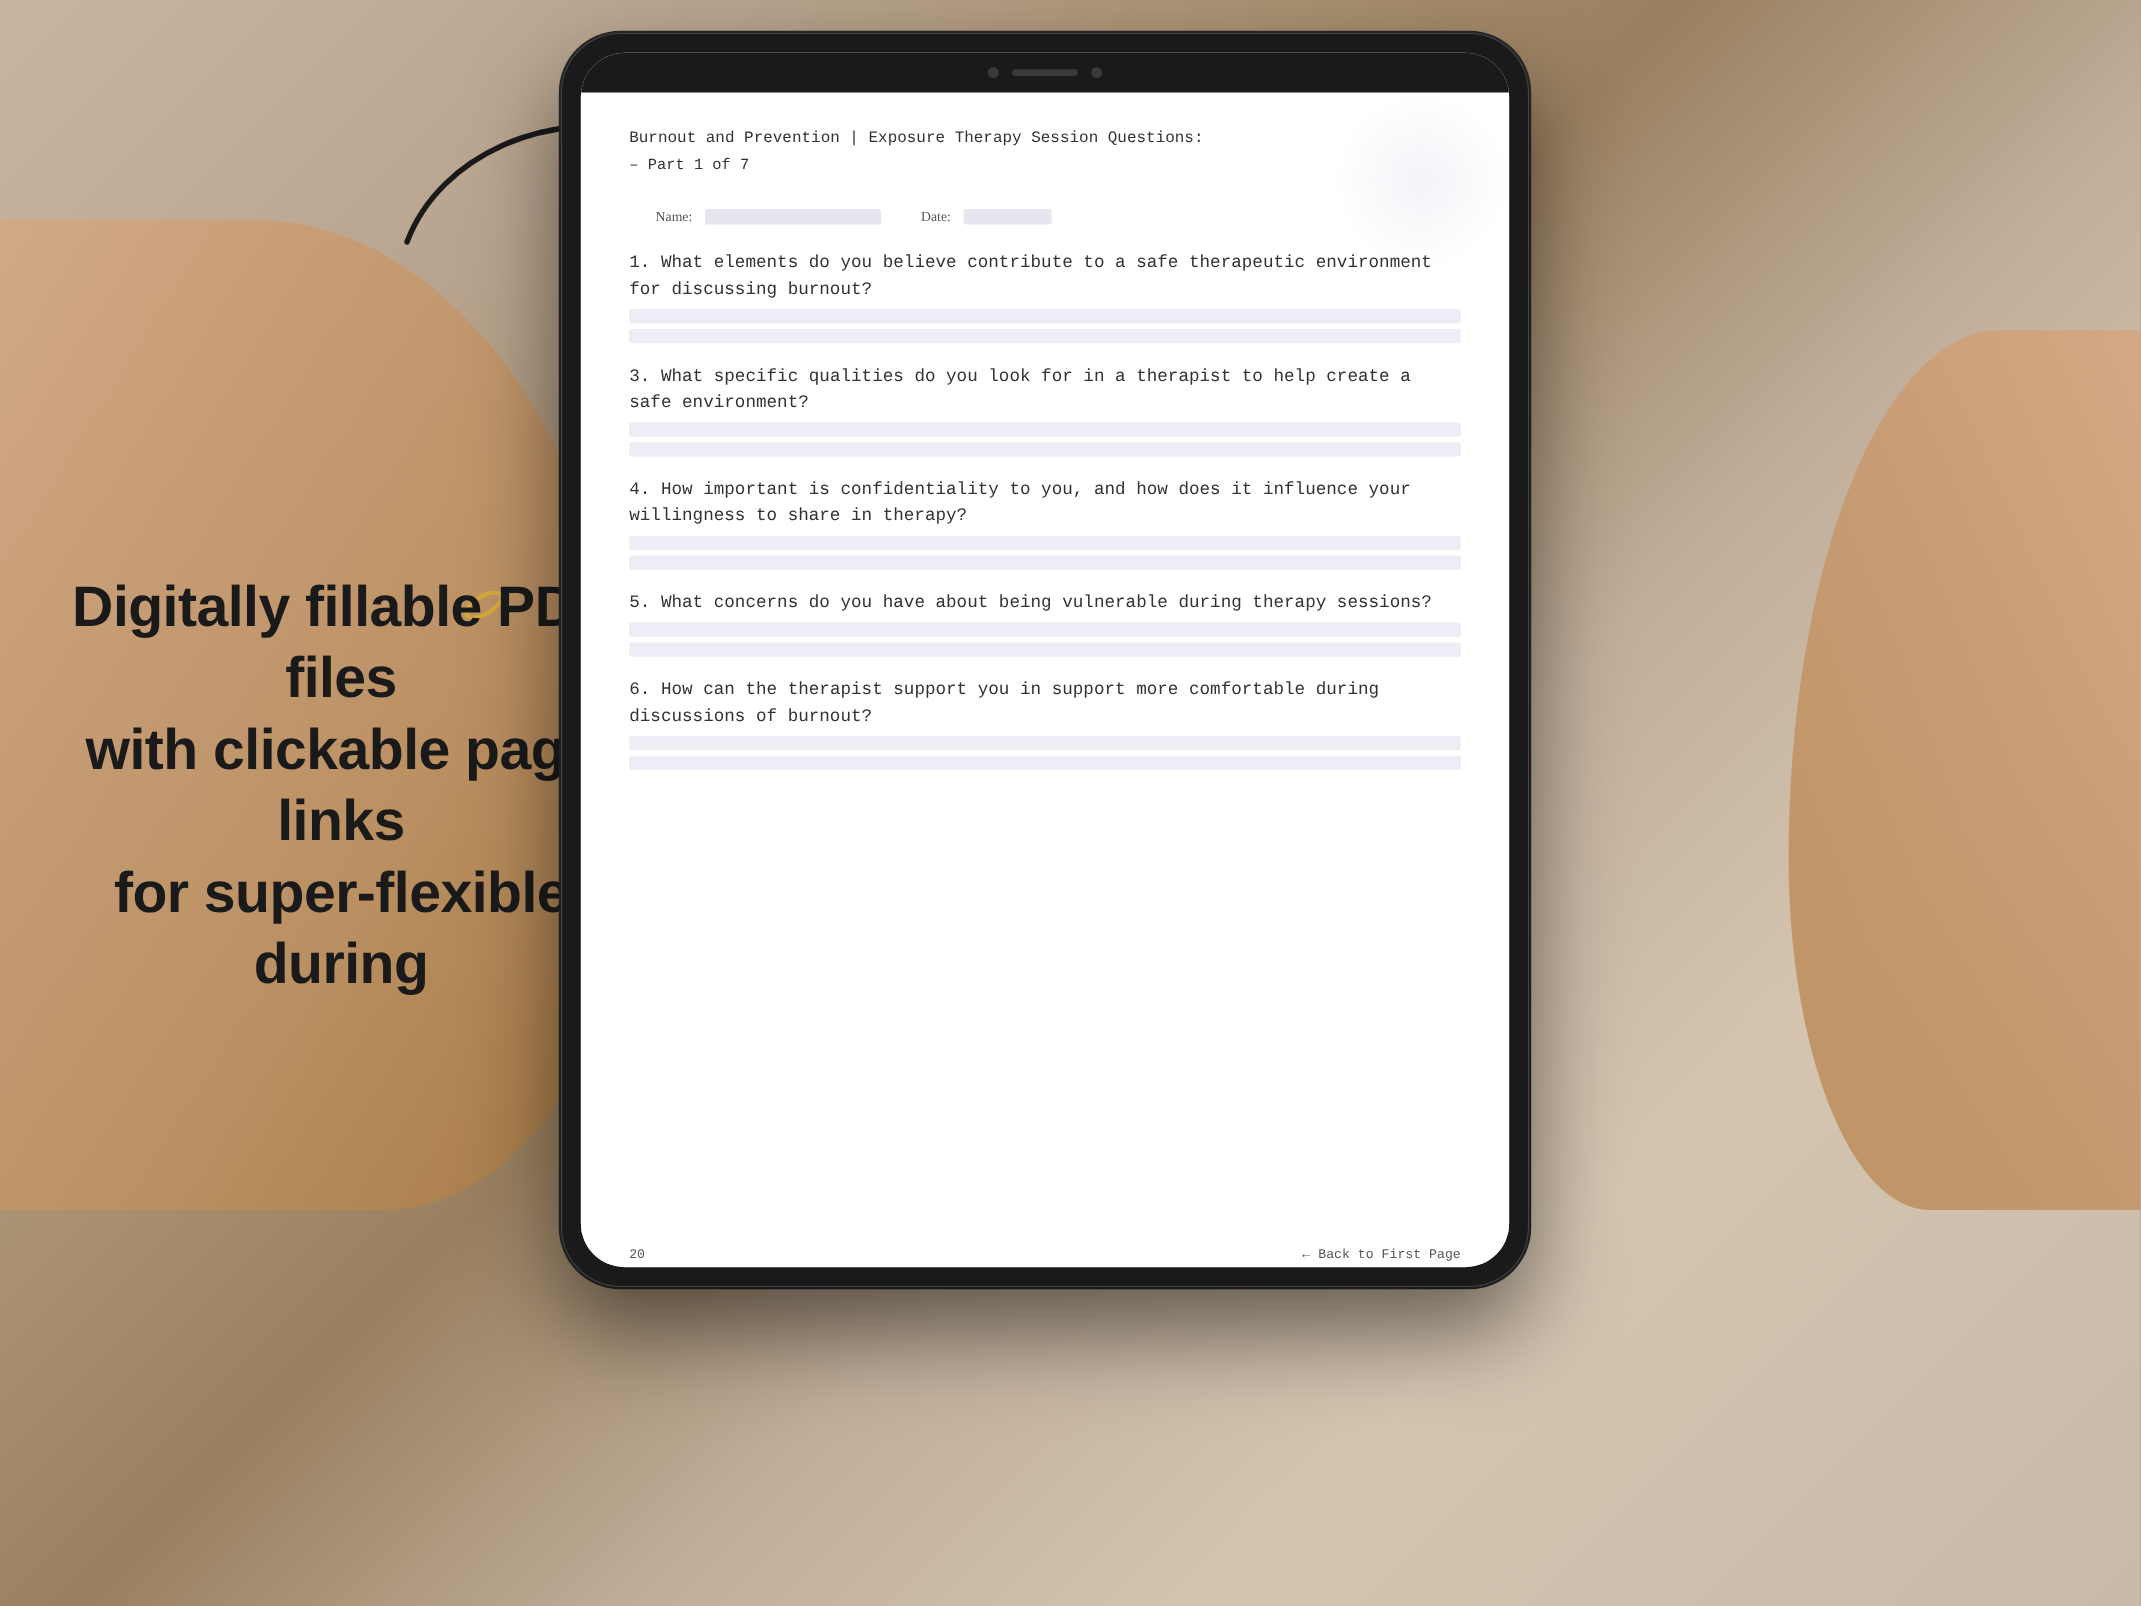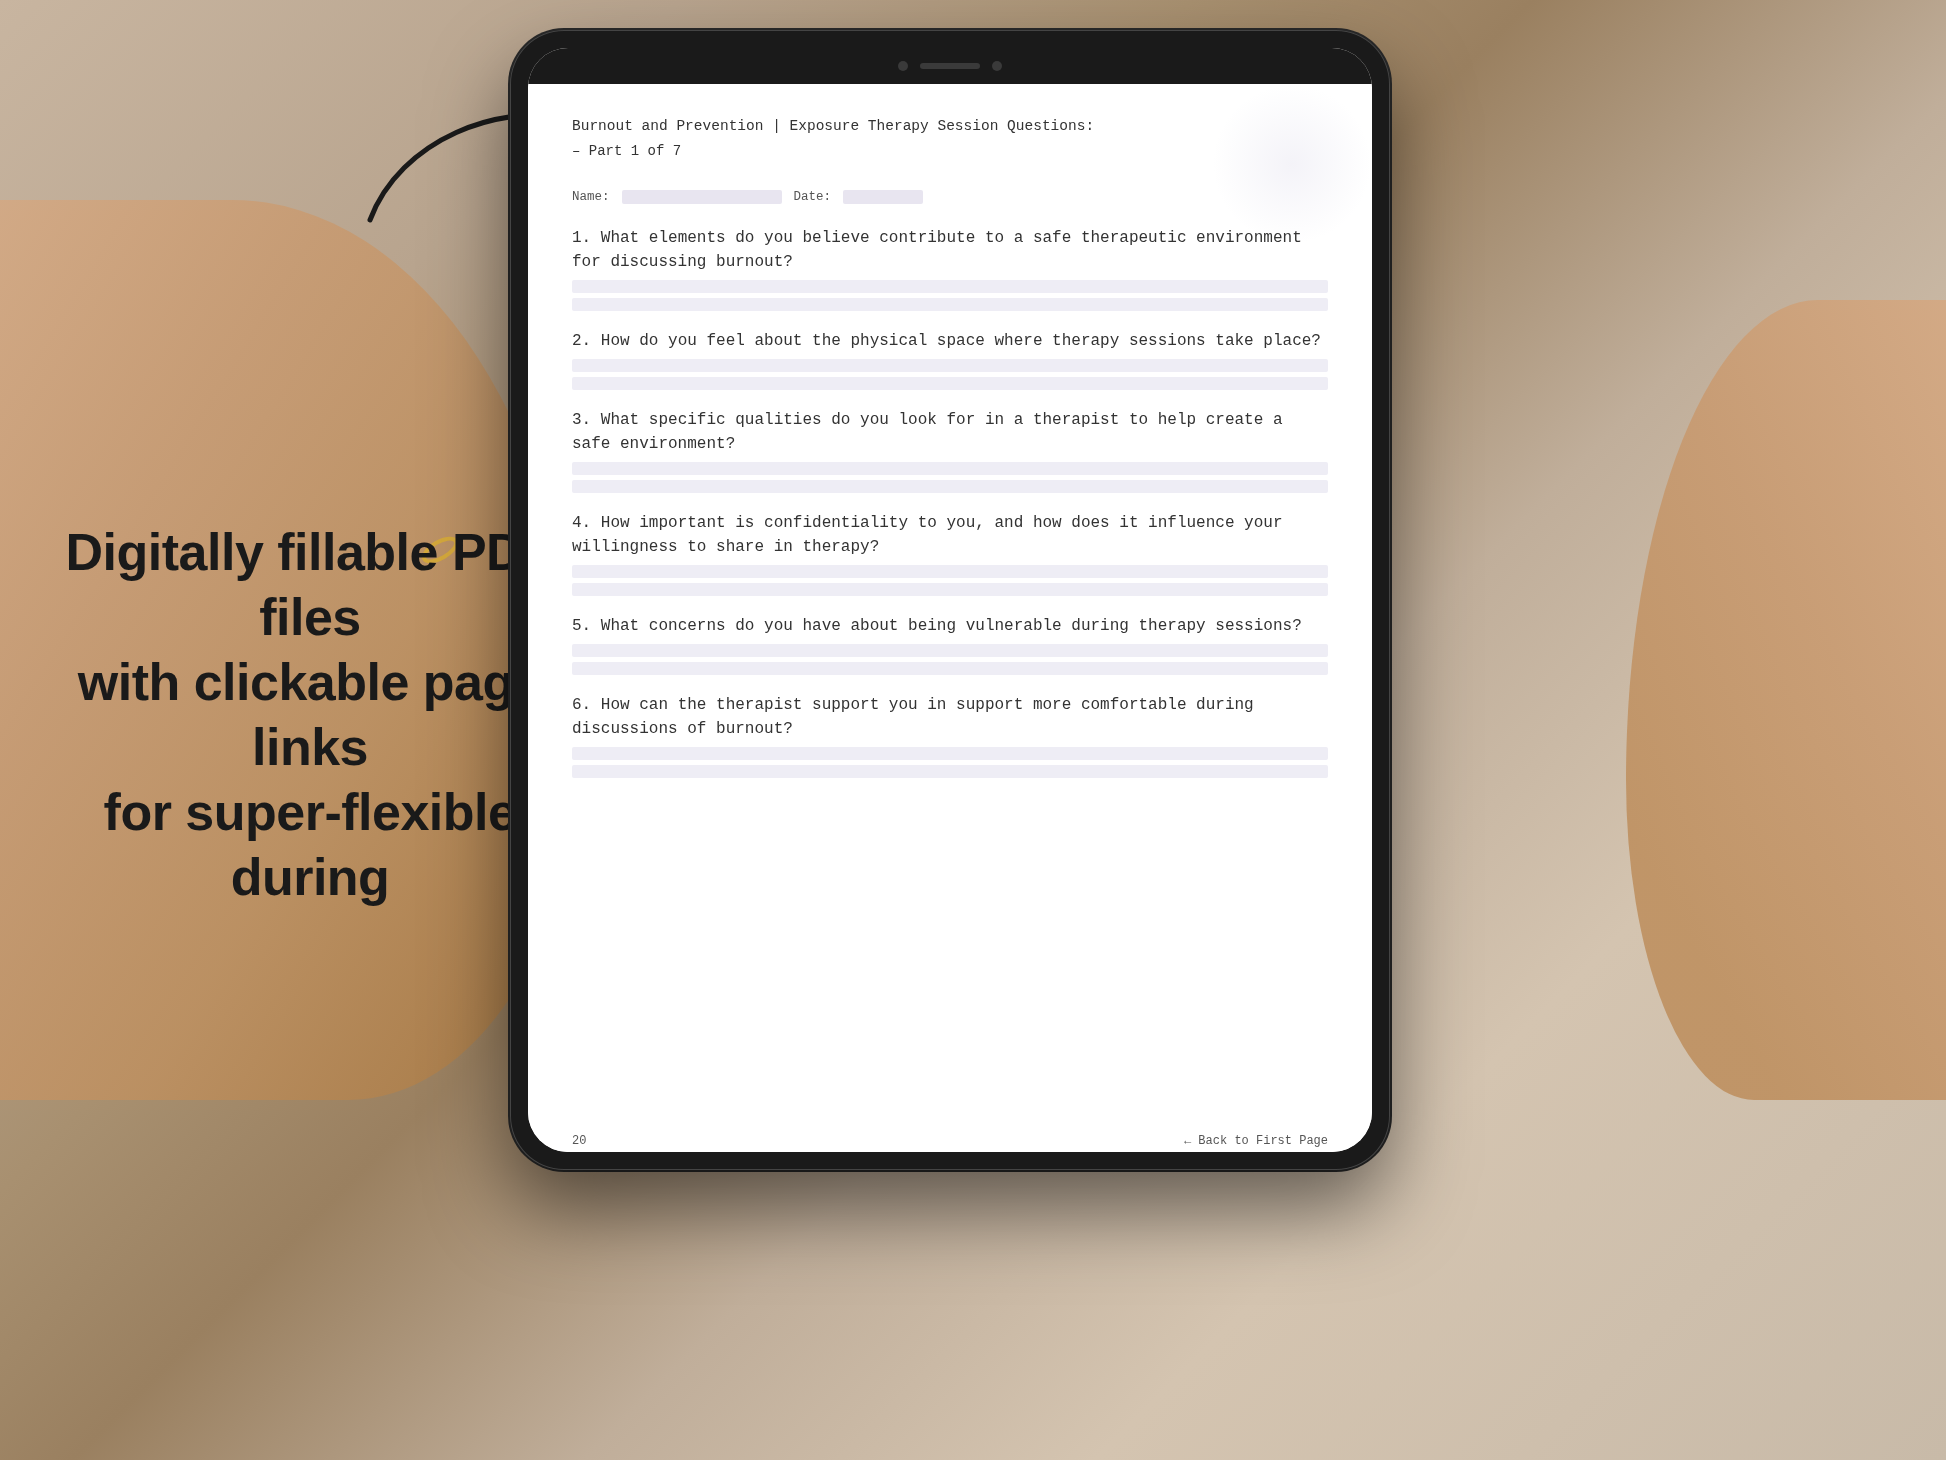--- a/index.html
+++ b/index.html
@@ -193,23 +193,24 @@
 
     
     .name-date-row {
       display: flex;
       align-items: center;
       gap: 12px;
       margin-bottom: 22px;
     }
 
     .field-label {
-      font-family: Liberation Mono, monospace;
+      font-family: Liberation Serif, serif;
       font-size: 12.5px;
       color: #555;
+      margin-left: 24px;
     }
 
     .field-input-name {
       width: 160px;
       height: 14px;
       background: #e8e5f0;
       border-radius: 2px;
     }
 
     .field-input-date {
@@ -334,29 +335,20 @@
         <div class="question-block">
           <div class="question-text">
             <span>1.</span> <span>What elements do you believe contribute to a safe therapeutic environment for discussing burnout?</span>
           </div>
           <div class="answer-lines">
             <div class="answer-line"></div>
             <div class="answer-line"></div>
           </div>
         </div>
 
-        <div class="question-block">
-          <div class="question-text">
-            <span>2.</span> <span>How do you feel about the physical space where therapy sessions take place?</span>
-          </div>
-          <div class="answer-lines">
-            <div class="answer-line"></div>
-            <div class="answer-line"></div>
-          </div>
-        </div>
 
         <div class="question-block">
           <div class="question-text">
             <span>3.</span> <span>What specific qualities do you look for in a therapist to help create a safe environment?</span>
           </div>
           <div class="answer-lines">
             <div class="answer-line"></div>
             <div class="answer-line"></div>
           </div>
         </div>

